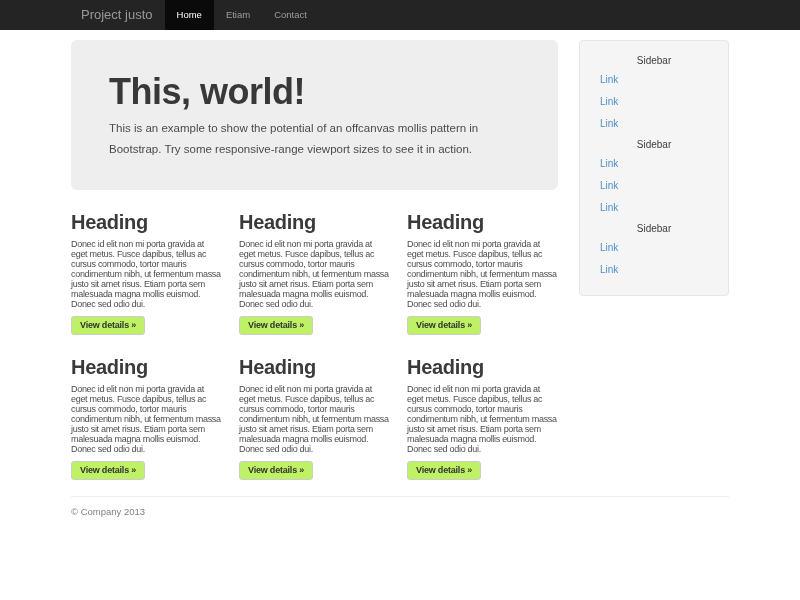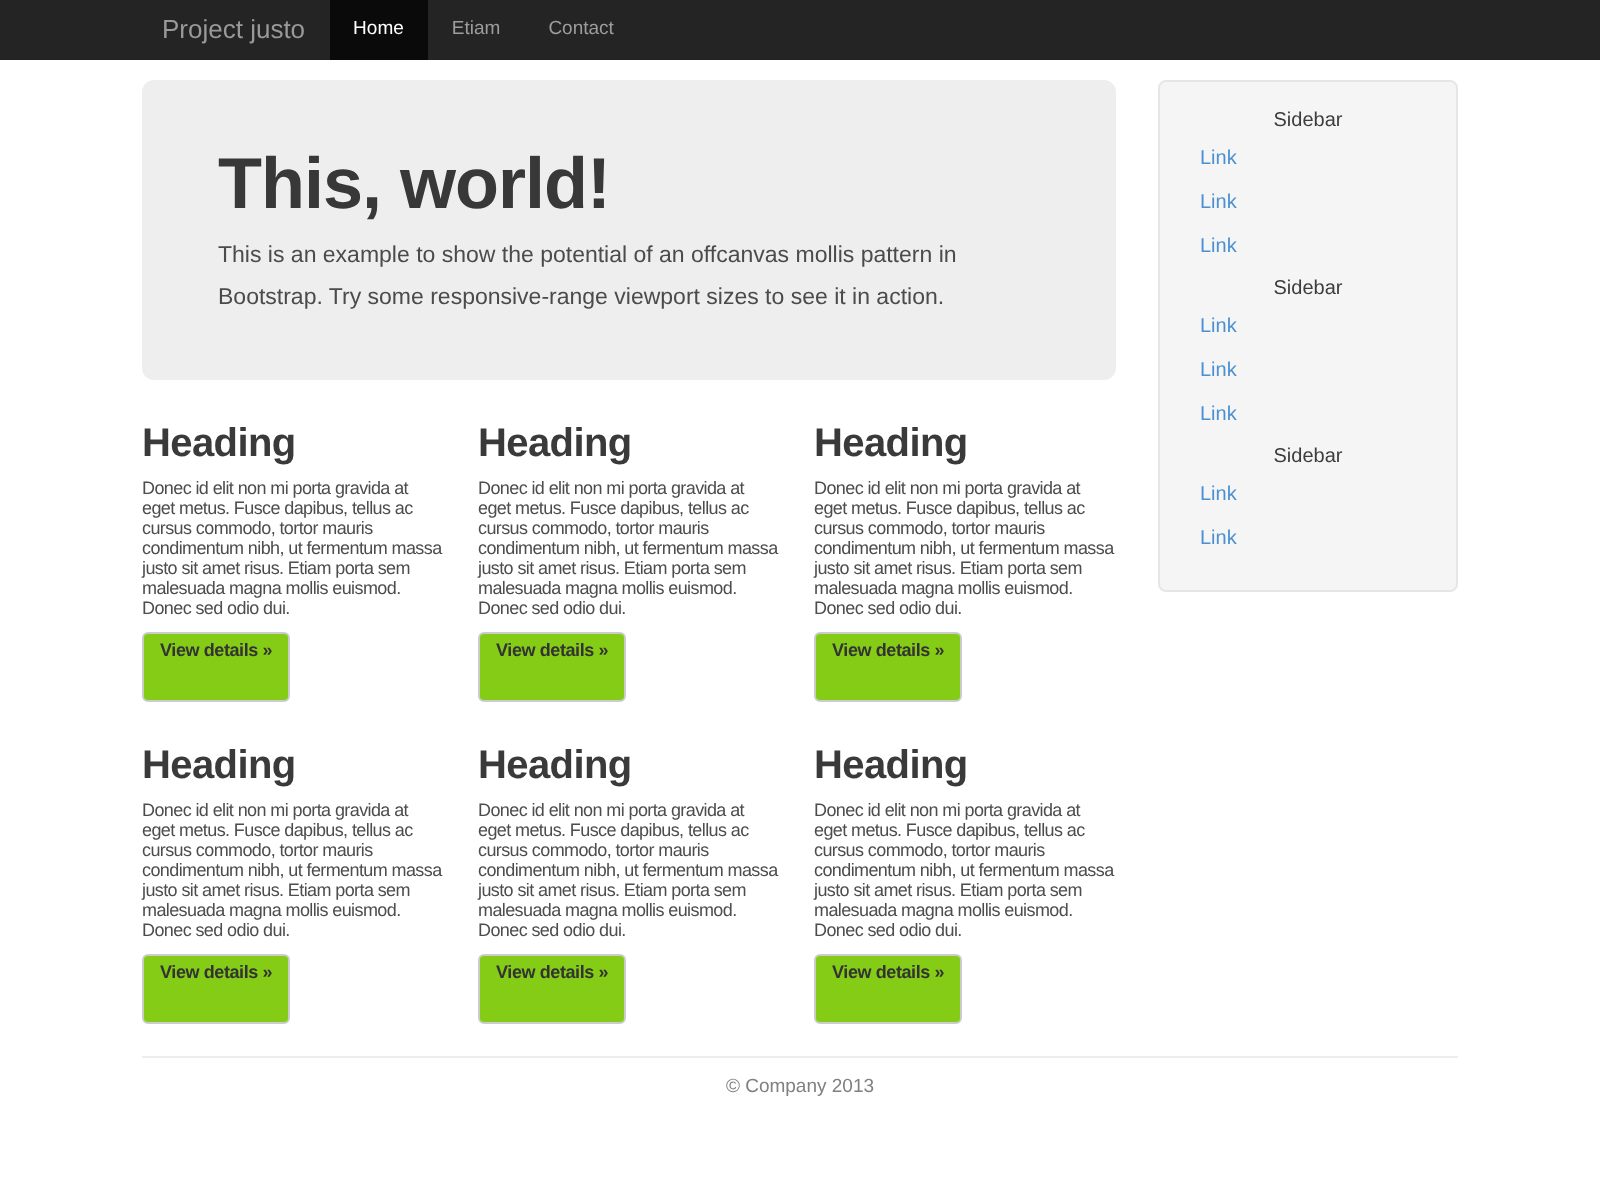--- a/index.html
+++ b/index.html
@@ -79,33 +79,32 @@
     font-size: 20px; line-height: 24px; font-weight: bold;
     color: #3a3a3a; letter-spacing: -0.3px;
     margin-top: 20px; margin-bottom: 5px;
   }
   .card p {
     font-size: 9px; line-height: 10px; color: #4d4d4d;
     letter-spacing: -0.3px;
   }
   .btn {
     display: inline-block; margin-top: 7px;
-    background: #84cc16; border: 1px solid #cccccc; border-radius: 3px;
-    padding: 3px 8px 20px 8px;
+    background: #bef264; border: 1px solid #cccccc; border-radius: 3px;
+    padding: 3px 8px 4px 8px;
     font-family: "Liberation Sans", sans-serif;
     font-size: 9px; font-weight: bold; color: #333333;
     letter-spacing: -0.2px; cursor: pointer;
   }
 
   
   .footer {
     margin-top: 16px;
     border-top: 1px solid #ededed;
     padding-top: 9px;
-    text-align: center;
   }
   .footer p { font-size: 9.5px; color: #808080; }
 </style>
 </head>
 <body>
 
 <div class="navbar">
   <div class="navbar-inner">
     <span class="brand">Project justo</span>
     <div class="navbar-nav">

